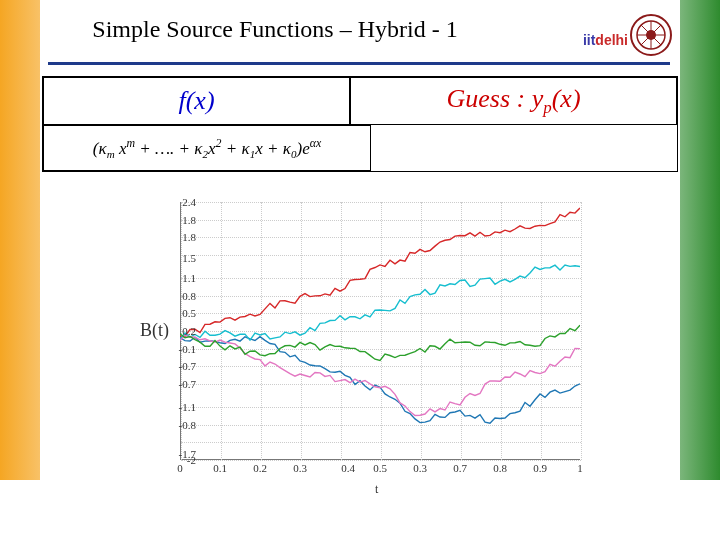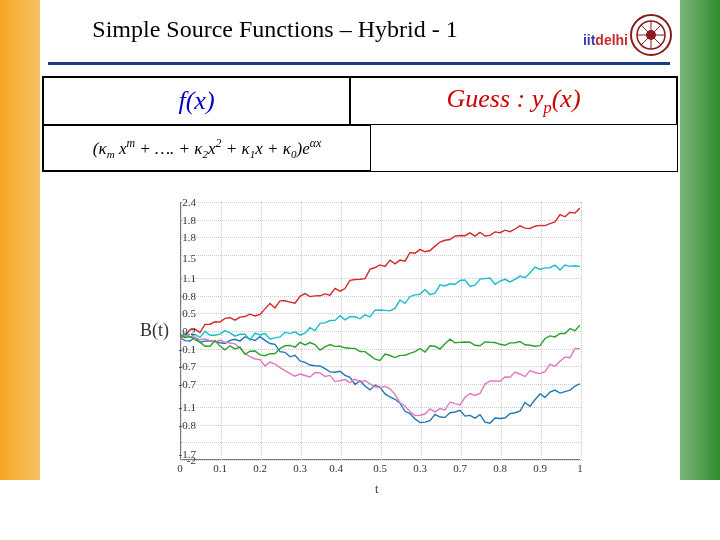--- a/index.html
+++ b/index.html
@@ -156,21 +156,21 @@
       <div class="ytick" style="top: 103.818px;">0.8</div>
       <div class="ytick" style="top: 86.2273px; text-align: right;">1.1</div>
       <div class="ytick" style="top: 66px;">1.5</div>
       <div class="ytick" style="top: 45.1818px;">1.8</div>
       <div class="ytick" style="top: 27.5909px;">1.8</div>
       <div class="ytick" style="top: 10px;">2.4</div>
       <div class="xtick" style="left: 60px;">0</div>
       <div class="xtick" style="left: 100px;">0.1</div>
       <div class="xtick" style="left: 140px;">0.2</div>
       <div class="xtick" style="left: 180px;">0.3</div>
-      <div class="xtick" style="left: 216px;">0.4</div>
+      <div class="xtick" style="left: 228px;">0.4</div>
       <div class="xtick" style="left: 260px;">0.5</div>
       <div class="xtick" style="left: 300px;">0.3</div>
       <div class="xtick" style="left: 340px;">0.7</div>
       <div class="xtick" style="left: 380px;">0.8</div>
       <div class="xtick" style="left: 420px;">0.9</div>
       <div class="xtick" style="left: 460px;">1</div>
     </div>
 </div>
 
 </body></html>

